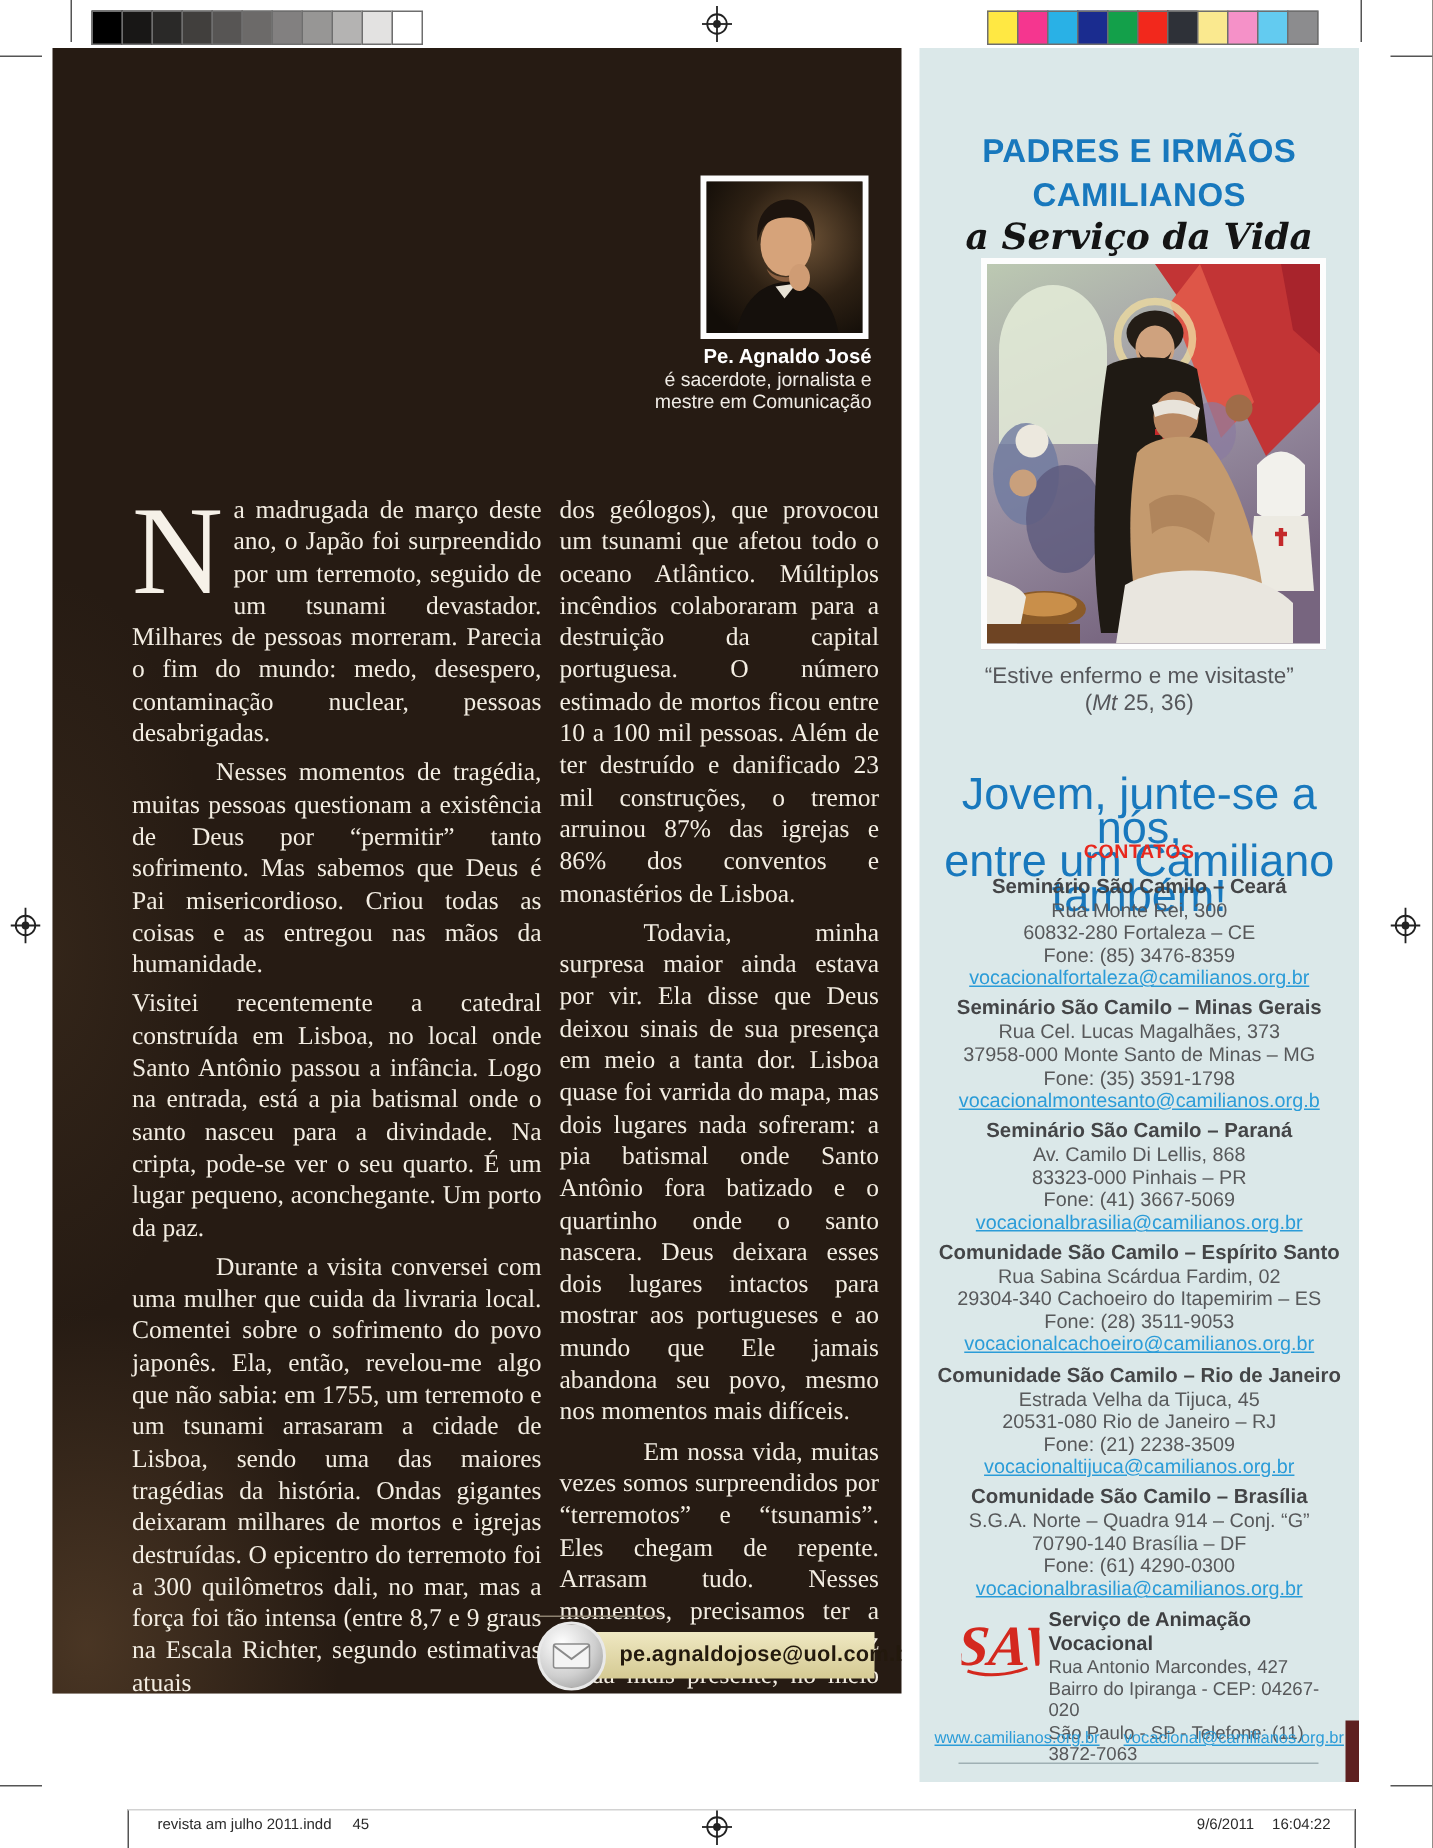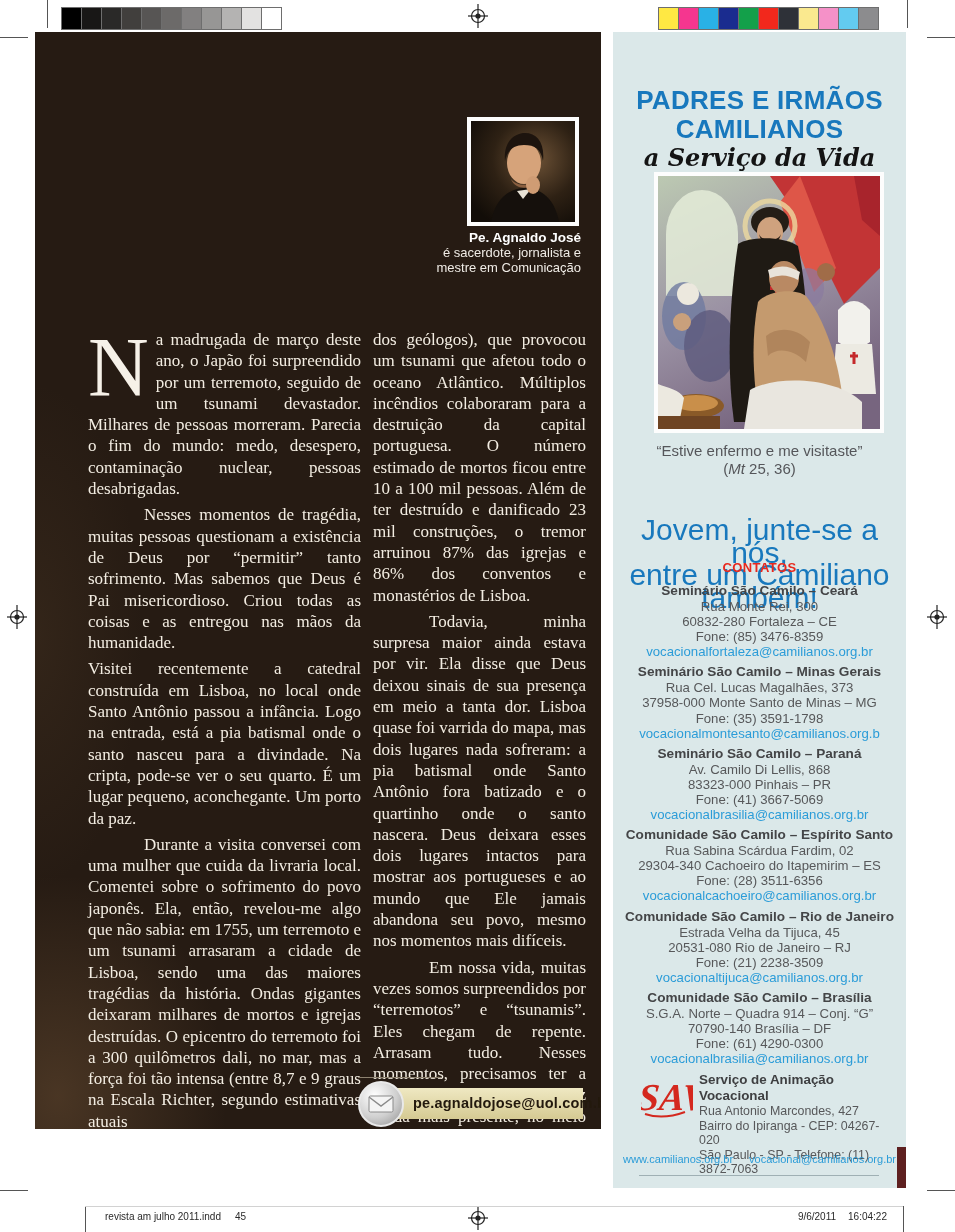--- a/index.html
+++ b/index.html
@@ -39,31 +39,31 @@
   .email-icon { position:absolute; left:323px; top:1049px; width:46px; height:46px; border-radius:50%;
     background: radial-gradient(circle at 35% 30%, #ffffff, #cfcfcf 55%, #8f8f8f 100%);
     border:2px solid #e9e9e9; z-index:2; display:flex; align-items:center; justify-content:center; }
   .email-badge { position:absolute; left:352px; top:1056px; width:196px; height:31px; z-index:1;
     background:linear-gradient(#efe8c2, #d5ca93); color:#23190d; font-weight:bold; font-size:14.5px;
     line-height:31px; padding-left:26px; letter-spacing:.2px; }
   .deco-box { position:absolute; left:52px; top:1111px; width:156px; height:15px; border:1px solid #8a8178; }
 
   
   .ad-panel { position:absolute; left:613px; top:32px; width:293px; height:1156px; background:#dbe8e9; text-align:center; }
-  .ad-title { position:absolute; top:54px; left:0; right:0; color:#1878bd; font-weight:bold; font-size:26px; line-height:29px; letter-spacing:.3px; }
+  .ad-title { position:absolute; top:54px; left:0; right:0; color:#1878bd; font-weight:bold; font-size:22px; line-height:29px; letter-spacing:.3px; }
   .ad-script { position:absolute; top:111px; left:0; right:0; font-family:"DejaVu Serif", serif; font-style:italic; font-weight:bold; font-size:24px; color:#141414; }
   .ad-painting { position:absolute; left:41px; top:140px; width:230px; height:261px; border:4px solid #fdfdfd; background:#9a8f9e; }
   .ad-painting svg { display:block; width:100%; height:100%; }
   .ad-quote { position:absolute; top:410px; left:0; right:0; color:#55565a; font-size:15px; line-height:18px; }
   .ad-headline { position:absolute; top:447px; left:0; right:0; color:#1878bd; font-weight:normal; font-size:30px; line-height:22.5px;margin-top:40px; }
   .ad-contatos { position:absolute; top:528px; left:0; right:0; color:#e8281e; font-weight:bold; font-size:13px; letter-spacing:.4px; }
   .ad-contacts { position:absolute; top:551px; left:6px; right:6px; }
   .contact { margin-bottom:5px; font-size:13.2px; line-height:15.1px; color:#57585a; }
   .contact .cname { font-weight:bold; color:#444547; font-size:13.6px; line-height:16px; }
-  .contact .cemail, .ad-links span { color:#2b9cd8; cursor:pointer; }
+  .contact .cemail, .ad-links span { color:#2b9cd8; text-decoration:underline; cursor:pointer; }
   .sav-row { position:absolute; top:1040px; left:28px; right:6px; display:flex; text-align:left; gap:6px; }
   .sav-logo { flex:0 0 52px; }
   .sav-name { font-weight:bold; color:#3e3f41; font-size:13.4px; line-height:16px; }
   .sav-line { font-size:12.4px; color:#57585a; line-height:14.6px; }
   .ad-links { position:absolute; top:1121px; left:0; right:0; display:flex; justify-content:center; gap:16px; font-size:11px; }
   .ad-divider { position:absolute; top:1143px; left:26px; width:240px; border-top:1px solid #9fb0b4; }
   .edge-strip { position:absolute; left:897px; top:1147px; width:9px; height:41px; background:#5e2020; }
 
   
   .footer-rule { position:absolute; left:85px; top:1206px; width:818px; height:1px; background:#d2d2d2; }
@@ -272,21 +272,21 @@
       <div class="cname">Seminário São Camilo – Paraná</div>
       <div>Av. Camilo Di Lellis, 868</div>
       <div>83323-000 Pinhais – PR</div>
       <div>Fone: (41) 3667-5069</div>
       <div class="cemail">vocacionalbrasilia@camilianos.org.br</div>
     </div>
     <div class="contact">
       <div class="cname">Comunidade São Camilo – Espírito Santo</div>
       <div>Rua Sabina Scárdua Fardim, 02</div>
       <div>29304-340 Cachoeiro do Itapemirim – ES</div>
-      <div>Fone: (28) 3511-6356</div>
+      <div>Fone: (28) 3511-9053</div>
       <div class="cemail">vocacionalcachoeiro@camilianos.org.br</div>
     </div>
     <div class="contact">
       <div class="cname">Comunidade São Camilo – Rio de Janeiro</div>
       <div>Estrada Velha da Tijuca, 45</div>
       <div>20531-080 Rio de Janeiro – RJ</div>
       <div>Fone: (21) 2238-3509</div>
       <div class="cemail">vocacionaltijuca@camilianos.org.br</div>
     </div>
     <div class="contact">

